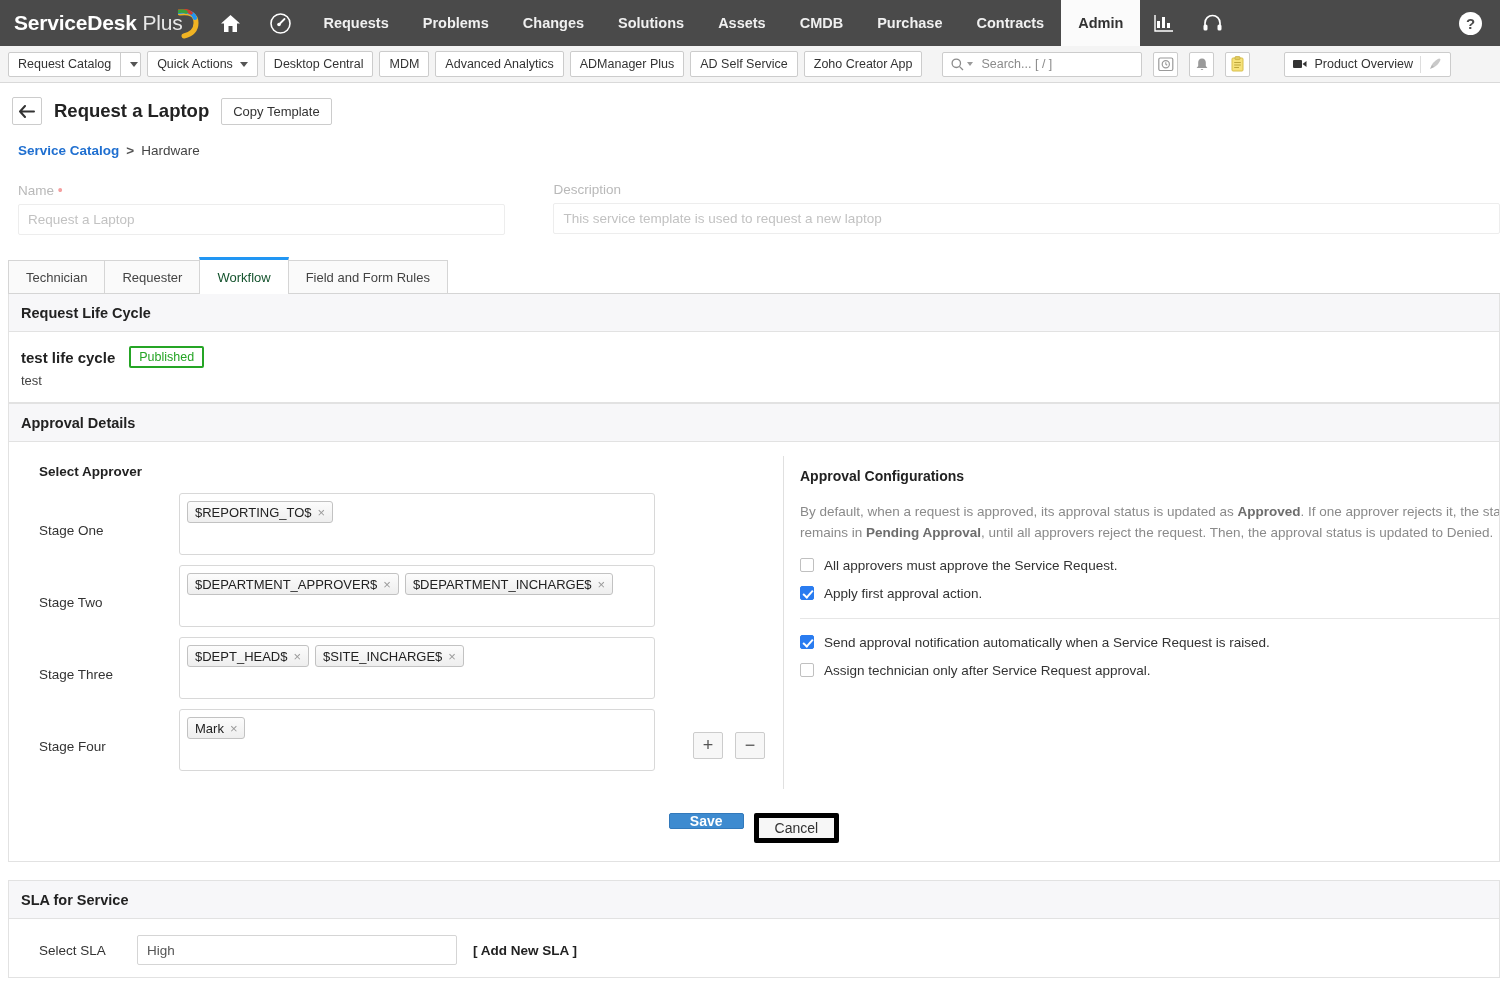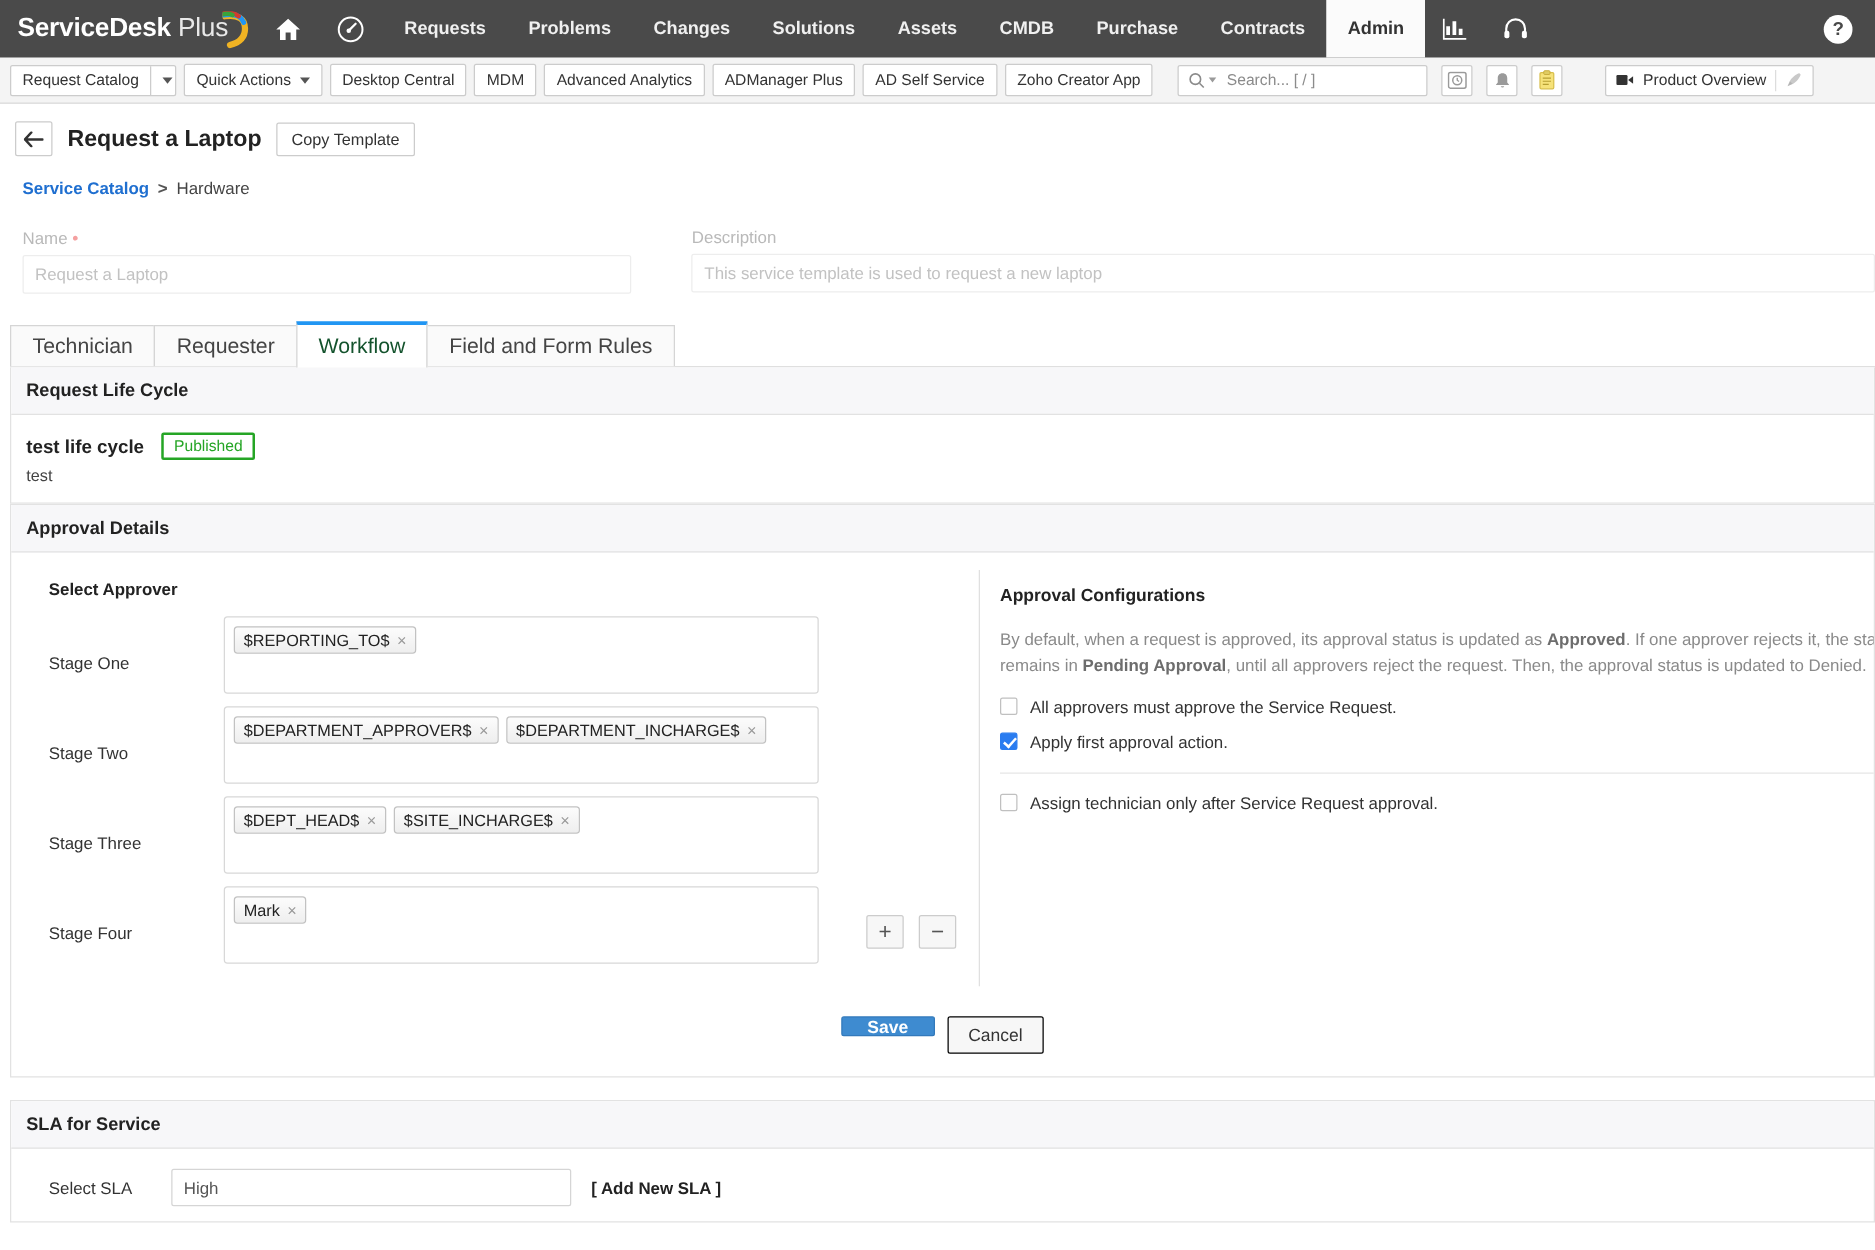--- a/index.html
+++ b/index.html
@@ -94,21 +94,21 @@
   .field .finput {
     border: 1px solid #ededed; border-radius: 2px; height: 31px;
     display: flex; align-items: center; padding: 0 9px;
     font-size: 13.5px; color: #c2c2c2; background: #fff; cursor: text;
   }
 
   
   .tabs { display: flex; align-items: flex-end; margin: 22px 0 0 8px; border-bottom: 1px solid #d5d5d5; padding-left: 0; }
   .tab {
     height: 33px; padding: 0 17px; display: flex; align-items: center;
-    font-size: 17px; color: #444; border: 1px solid #d5d5d5; border-bottom: none;
+    font-size: 13px; color: #444; border: 1px solid #d5d5d5; border-bottom: none;
     background: #fafafa; margin-right: -1px; cursor: pointer; white-space: nowrap;
   }
   .tab.active {
     background: #fff; color: #14532d; height: 37px; border-top: 3px solid #2196f3;
     position: relative; z-index: 2; margin-bottom: -1px;
   }
 
   
   .panel { margin: 0 0 0 8px; border: 1px solid #e2e2e2; border-top: none; background: #fff; }
   .panel-head {
@@ -171,21 +171,21 @@
   .cblabel { font-size: 13.5px; color: #333; cursor: pointer; }
   .ar-sep { height: 1px; background: #e6e6e6; width: 700px; margin: 17px 0 16px 0; }
 
   .btnrow { display: flex; justify-content: center; gap: 10px; padding: 14px 0 18px 0; border-top: 0; }
   .btn-primary {
     background: #3e8bd0; color: #fff; border: 1px solid #3279bb; border-radius: 2px;
     height: 16px; padding: 0 20px; font-size: 14px; display: flex; align-items: center; cursor: pointer;
     font-weight: bold;
   }
   .btn-default {
-    background: #f7f7f7; color: #333; border: 1px solid #000000; border-radius: 2px;
+    background: #f7f7f7; color: #333; border: 5px solid #000000; border-radius: 2px;
     height: 30px; padding: 0 16px; font-size: 14px; display: flex; align-items: center; cursor: pointer;
   }
 
   .sla-body { padding: 16px 12px 12px 30px; display: flex; align-items: center; gap: 0; }
   .sla-label { width: 98px; font-size: 13.5px; color: #333; }
   .sla-input {
     width: 320px; height: 30px; border: 1px solid #d5d5d5; border-radius: 2px;
     display: flex; align-items: center; padding: 0 9px; font-size: 13.5px; color: #555; cursor: pointer;
   }
   .sla-add { margin-left: 16px; font-size: 13.5px; color: #222; font-weight: bold; }
@@ -426,20 +426,24 @@
         <span class="cblabel">All approvers must approve the Service Request.</span>
       </div>
       <div class="cbrow">
         <span class="cbox on"></span>
         <span class="cblabel">Apply first approval action.</span>
       </div>
 
       <div class="ar-sep"></div>
 
       <div class="cbrow">
+        <span class="cbox on"></span>
+        <span class="cblabel">Send approval notification automatically when a Service Request is raised.</span>
+      </div>
+      <div class="cbrow">
         <span class="cbox"></span>
         <span class="cblabel">Assign technician only after Service Request approval.</span>
       </div>
     </div>
   </div>
 
   <div class="btnrow">
     <div class="btn-primary">Save</div>
     <div class="btn-default">Cancel</div>
   </div>

